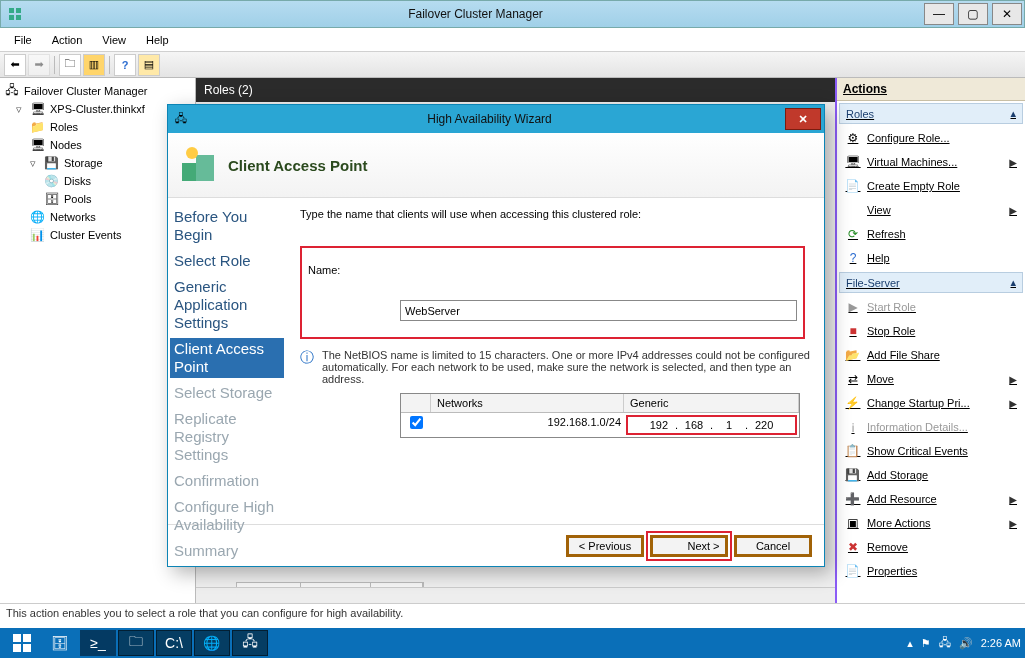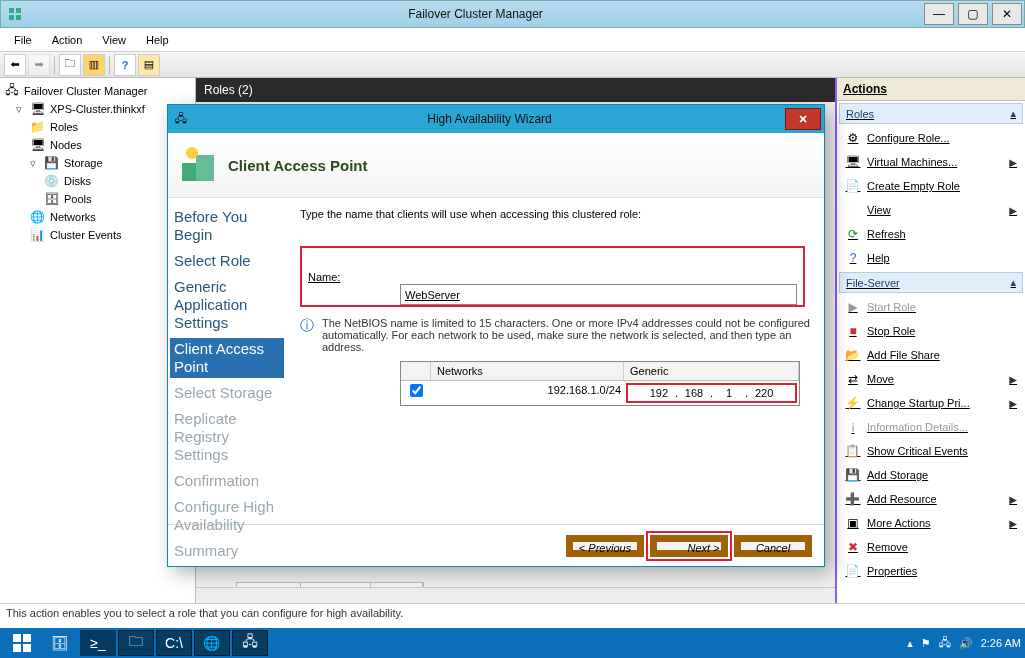--- a/index.html
+++ b/index.html
@@ -48,39 +48,39 @@
 .wiz-head { height:65px; background: linear-gradient(#fff,#f3f3f3); display:flex; align-items:center; padding:0 10px; gap:10px; border-bottom:1px solid #ddd;}
 .wiz-head .big{ font-size:15px; font-weight:bold; color:#2b4a1e;}
 .wiz-body{ display:flex; height: calc(100% - 28px - 65px - 42px);}
 .wiz-nav{ width:118px; padding:10px 6px; display:flex; flex-direction:column; gap:8px;}
 .wiz-nav div{ color:#2a5580; font-size:15px; cursor:pointer; line-height:1.2;}
 .wiz-nav .active{ background:#2a6fb0; color:#fff; padding:2px 4px; margin:-2px -4px;}
 .wiz-nav .done{ color:#2a5580;}
 .wiz-nav .pending{ color:#9aa7b0;}
 .wiz-content{ flex:1; padding:10px 14px; }
 .wiz-content .instr{ margin-bottom:26px;}
-.name-row{ display:flex; align-items:center; border:2px solid #d23; padding:0 6px; gap:4px; width:505px;text-decoration:underline;}
+.name-row{ display:flex; align-items:flex-start; border:2px solid #d23; padding:16px 6px; gap:4px; width:505px;}
 .name-row label{ width:88px;}
 .name-row .val-box{ border:1px solid #888; flex:1; height:21px; display:flex; align-items:center; padding:0 4px;margin-top:36px;}
 .info-row{ display:flex; gap:8px; margin:10px 0 8px 0; font-size:11px; color:#333;}
 .info-row .ii{ color:#1665c0; font-size:14px;}
 .net-table{ border:1px solid #888; width:400px; margin-left:100px;}
 .net-th{ display:flex; background:#f3f3f3; border-bottom:1px solid #bbb;}
 .net-th div{ padding:3px 6px; border-right:1px solid #ccc;}
 .net-th .c0{ width:30px;}
 .net-th .c1{ flex:1;}
 .net-th .c2{ width:175px;}
 .net-tr{ display:flex;}
 .net-tr .c0{ width:30px; text-align:center; padding:3px;}
 .net-tr .c1{ flex:1; text-align:right; padding:3px;}
 .net-tr .c2{ width:175px; padding:2px;}
 .addr-box{ border:2px solid #d23; padding:2px 4px; display:flex; gap:4px; align-items:center; justify-content:center;}
 .addr-box span{ min-width:24px; text-align:center;}
 .wiz-foot{ height:42px; border-top:1px solid #ddd; display:flex; justify-content:flex-end; align-items:center; gap:6px; padding:0 12px;}
-.wbtn{ min-width:78px; height:22px; border:7px solid #a16207; background:#f3f3f3; cursor:pointer;font-style:italic; }
+.wbtn{ min-width:78px; height:22px; border:3px solid #a16207; background:#f3f3f3; cursor:pointer; }
 .wbtn.hl{ outline:2px solid #d23; outline-offset:2px;padding-left:29px;}
 svg{display:block;}
 </style>
 </head>
 <body>
 
 <div class="titlebar">
   <div class="icon">
     <svg width="16" height="16">
         <rect x="2" y="2" width="5" height="5" fill="#3a8"></rect>

